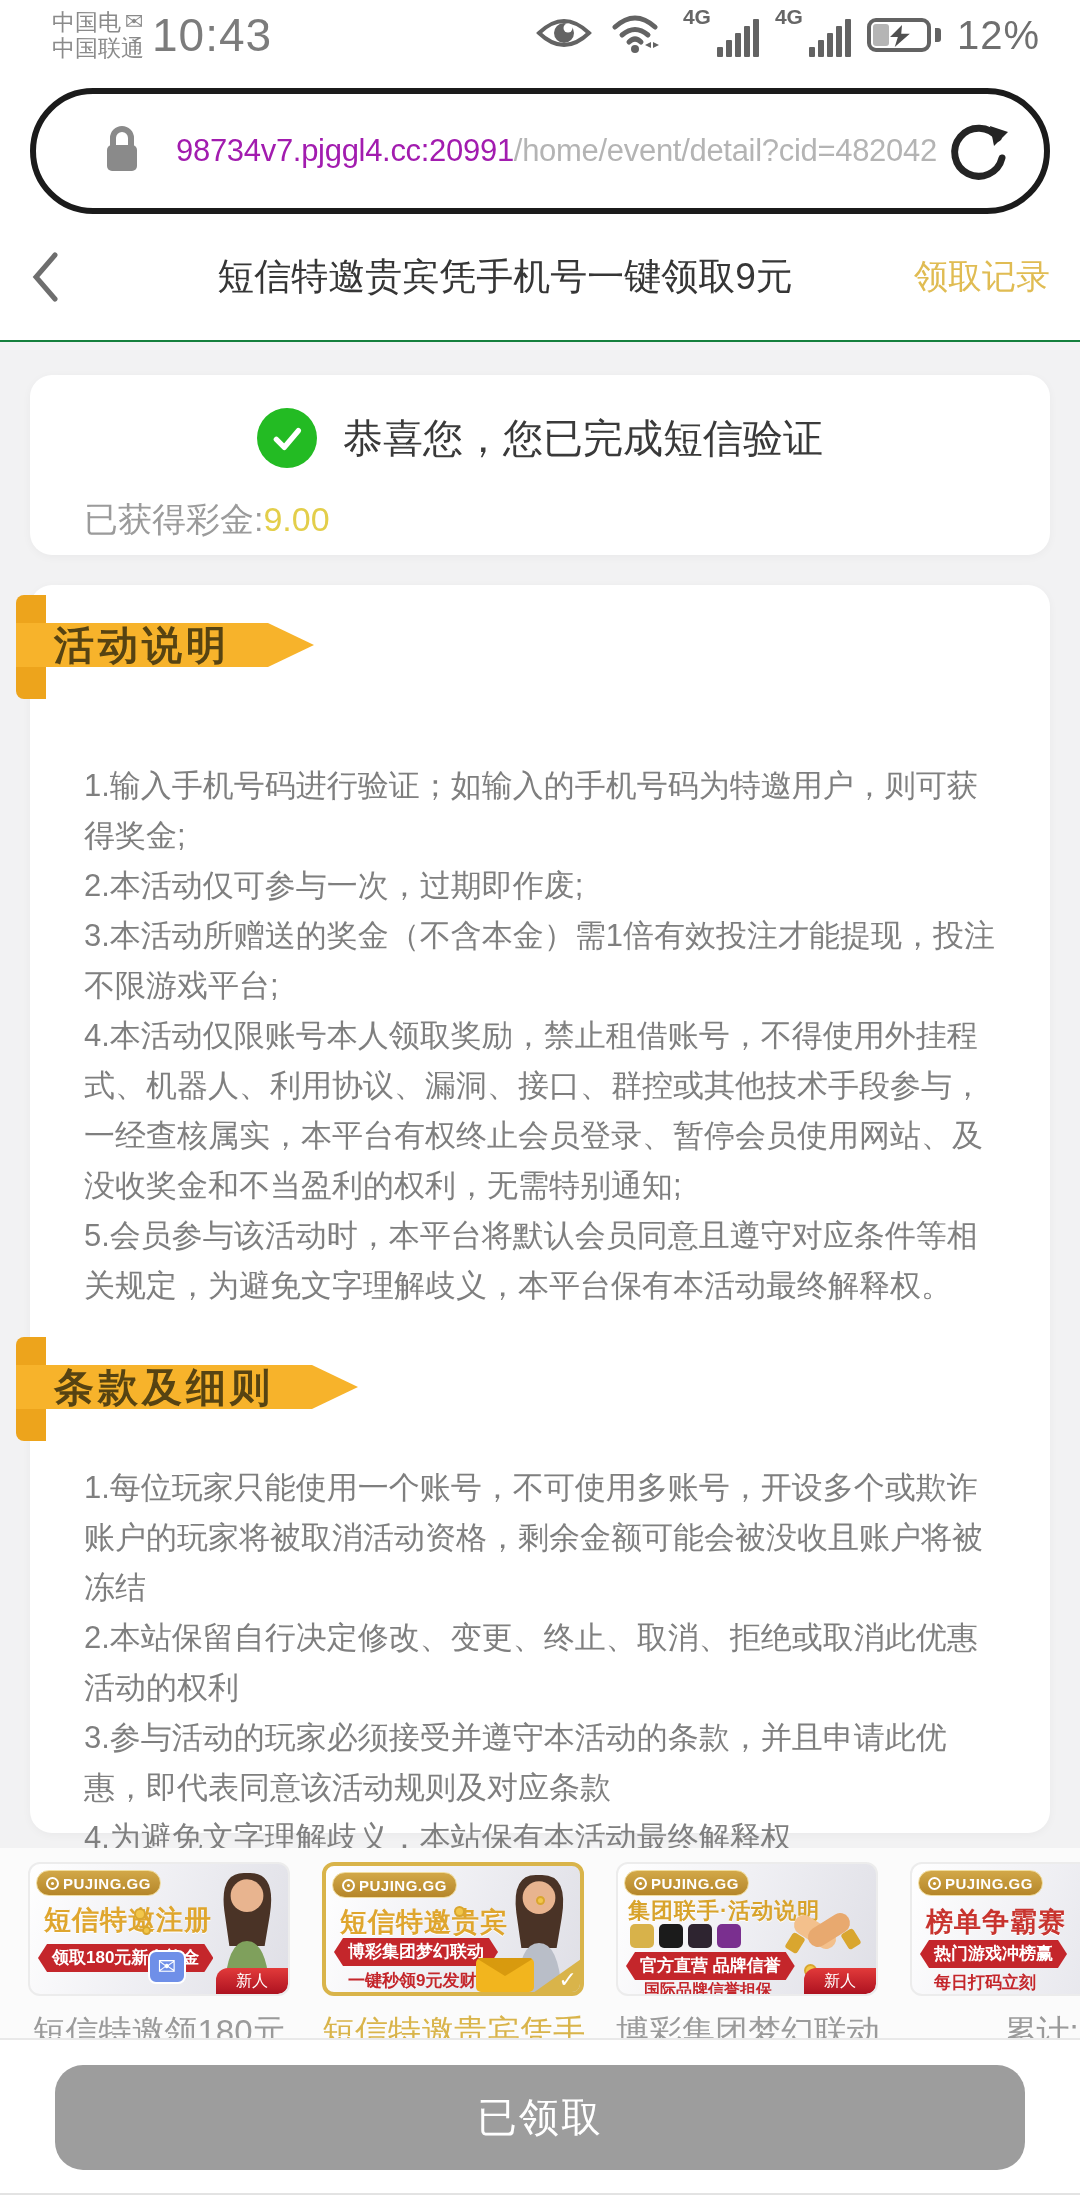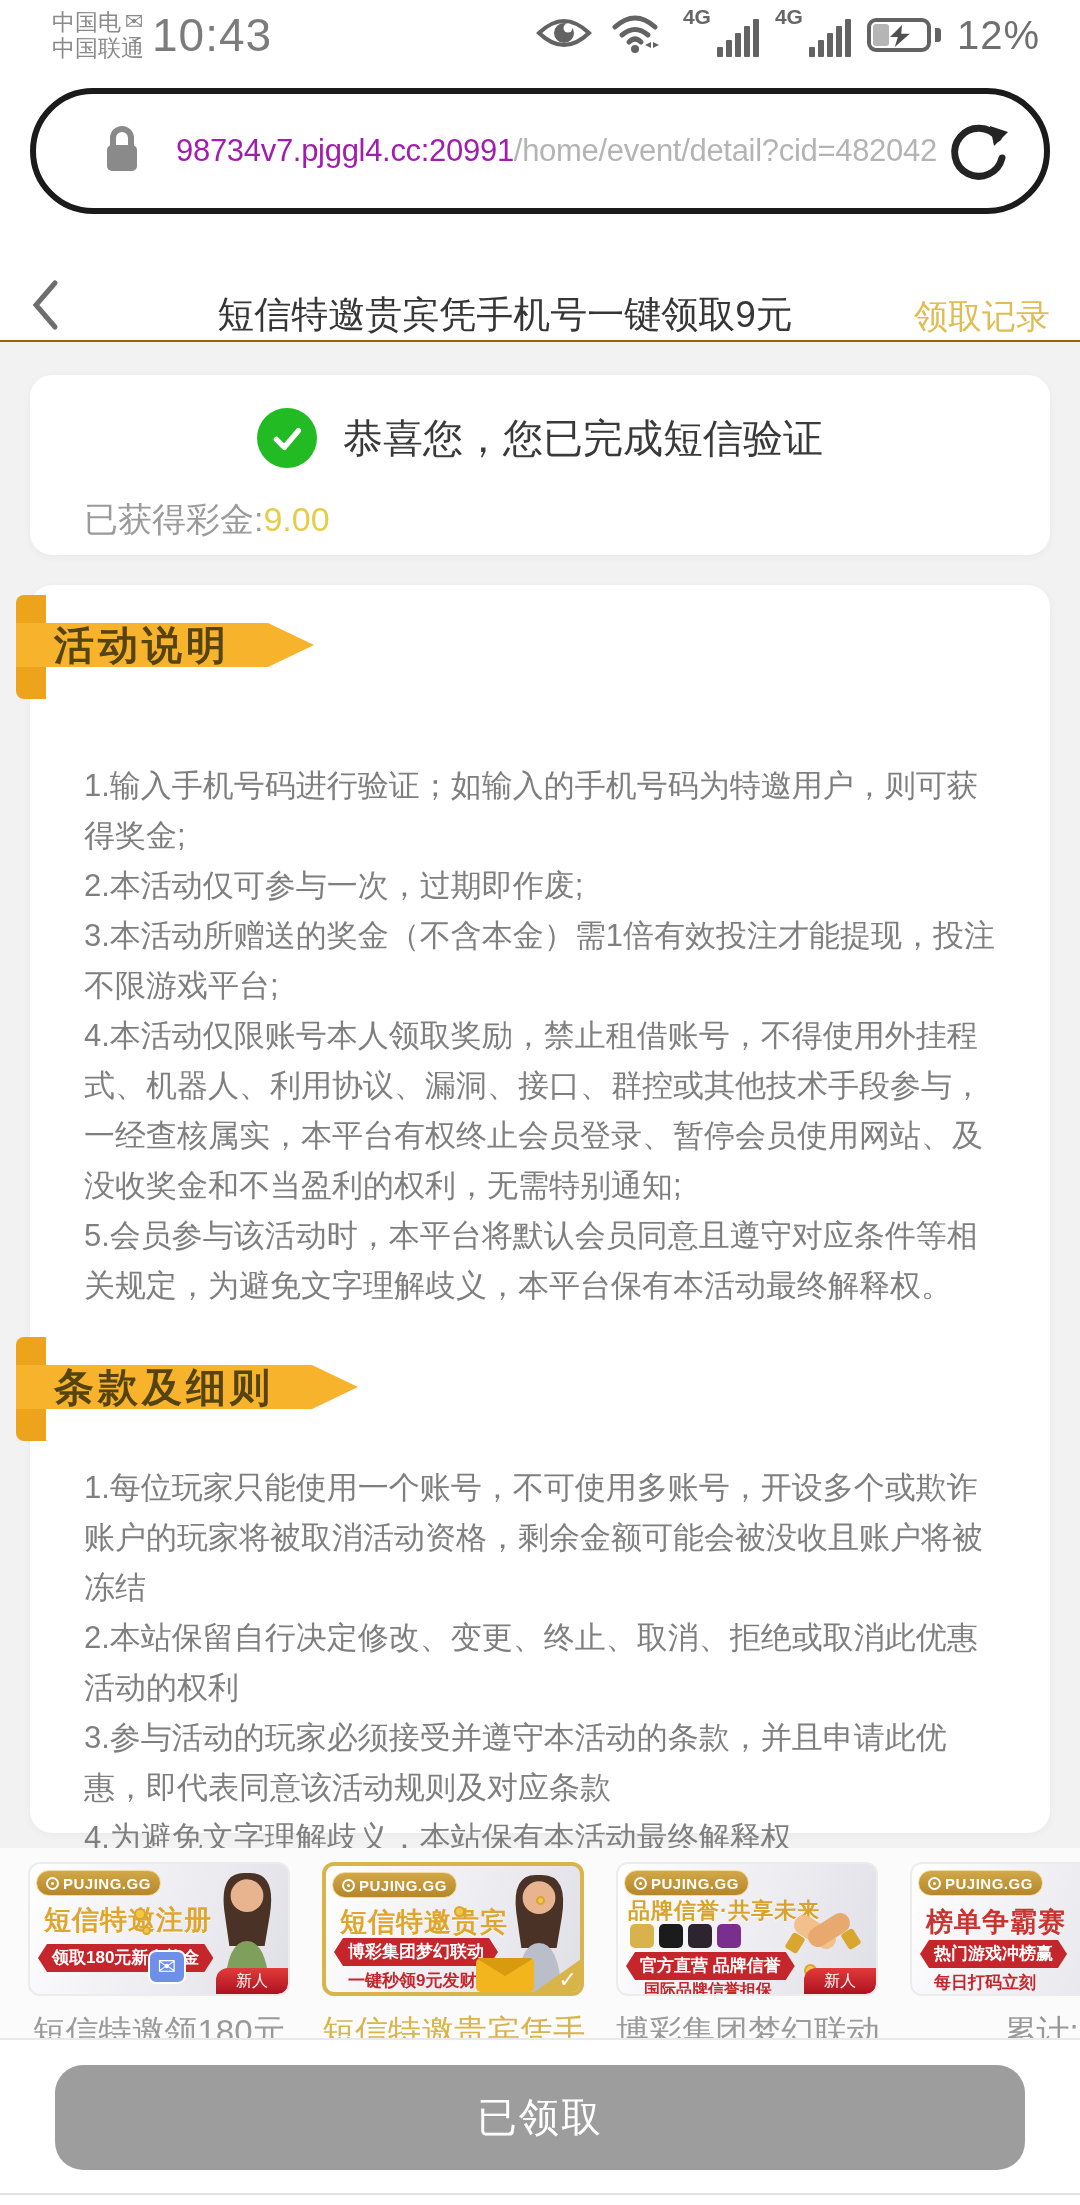--- a/index.html
+++ b/index.html
@@ -26,21 +26,21 @@
   .battery-pct { font-size:40px; color:#6f6f6f; letter-spacing:1px; }
 
   
   .url-bar { position:absolute; top:88px; left:30px; right:30px; height:126px; border:6px solid #1b1b1b; border-radius:64px; background:#fff; display:flex; align-items:center; padding:0 30px 0 66px; }
   .url-text { flex:1; margin-left:34px; font-size:31px; letter-spacing:-0.3px; white-space:nowrap; overflow:hidden; }
   .url-host { color:#a21caf; }
   .url-path { color:#b4b4b4; }
   .refresh-btn { width:70px; height:70px; flex:0 0 auto; display:flex; align-items:center; justify-content:center; }
 
   
-  .nav-bar { position:absolute; top:214px; left:0; right:0; height:128px; background:#fff; border-bottom:2px solid #a16207; display:flex; align-items:flex-end; padding:0 30px; }
+  .nav-bar { position:absolute; top:214px; left:0; right:0; height:128px; background:#fff; border-bottom:2px solid #15803d; display:flex; align-items:center; padding:0 30px; }
   .back-btn { width:70px; height:70px; display:flex; align-items:center; justify-content:flex-start; }
   .nav-title { position:absolute; left:120px; right:190px; text-align:center; font-size:37px; font-weight:500; color:#363636; white-space:nowrap; overflow:hidden; }
   .nav-link { margin-left:auto; font-size:34px; color:#e0bc53; }
 
   
   .content { position:absolute; top:342px; left:0; right:0; height:1506px; background:#f2f2f3; }
   .card { position:absolute; left:30px; right:30px; background:#fff; border-radius:22px; box-shadow:0 2px 10px rgba(0,0,0,0.04); }
   .success-card { top:33px; height:180px; padding:24px 54px 0 54px; }
   .success-row { display:flex; align-items:center; justify-content:center; gap:26px; height:78px; }
   .check-circle { width:60px; height:60px; border-radius:50%; background:#23bb23; display:flex; align-items:center; justify-content:center; flex:0 0 auto; }
@@ -294,21 +294,21 @@
         </div>
         <div class="promo-caption">短信特邀贵宾凭手机号一...</div>
       </div>
 
       <div class="promo-card c3">
         <div class="promo-img">
           <span class="brand-pill">
               <span class="crown-dot"></span>
               <span>PUJING.GG</span>
             </span>
-          <span class="promo-headline">品牌信誉·共享未来</span>
+          <span class="promo-headline">集团联手·活动说明</span>
           <span class="app-icons">
             <span class="app-icon" style="background:#d8b24a;"></span>
             <span class="app-icon" style="background:#1b1b1b;"></span>
             <span class="app-icon" style="background:#2e2430;"></span>
             <span class="app-icon" style="background:#7a2f8f;"></span>
           </span>
           <span class="promo-ribbon">官方直营 品牌信誉</span>
           <span class="promo-sub">国际品牌信誉担保</span>
           <span class="handshake">
             <span class="cuff cu1"></span>

